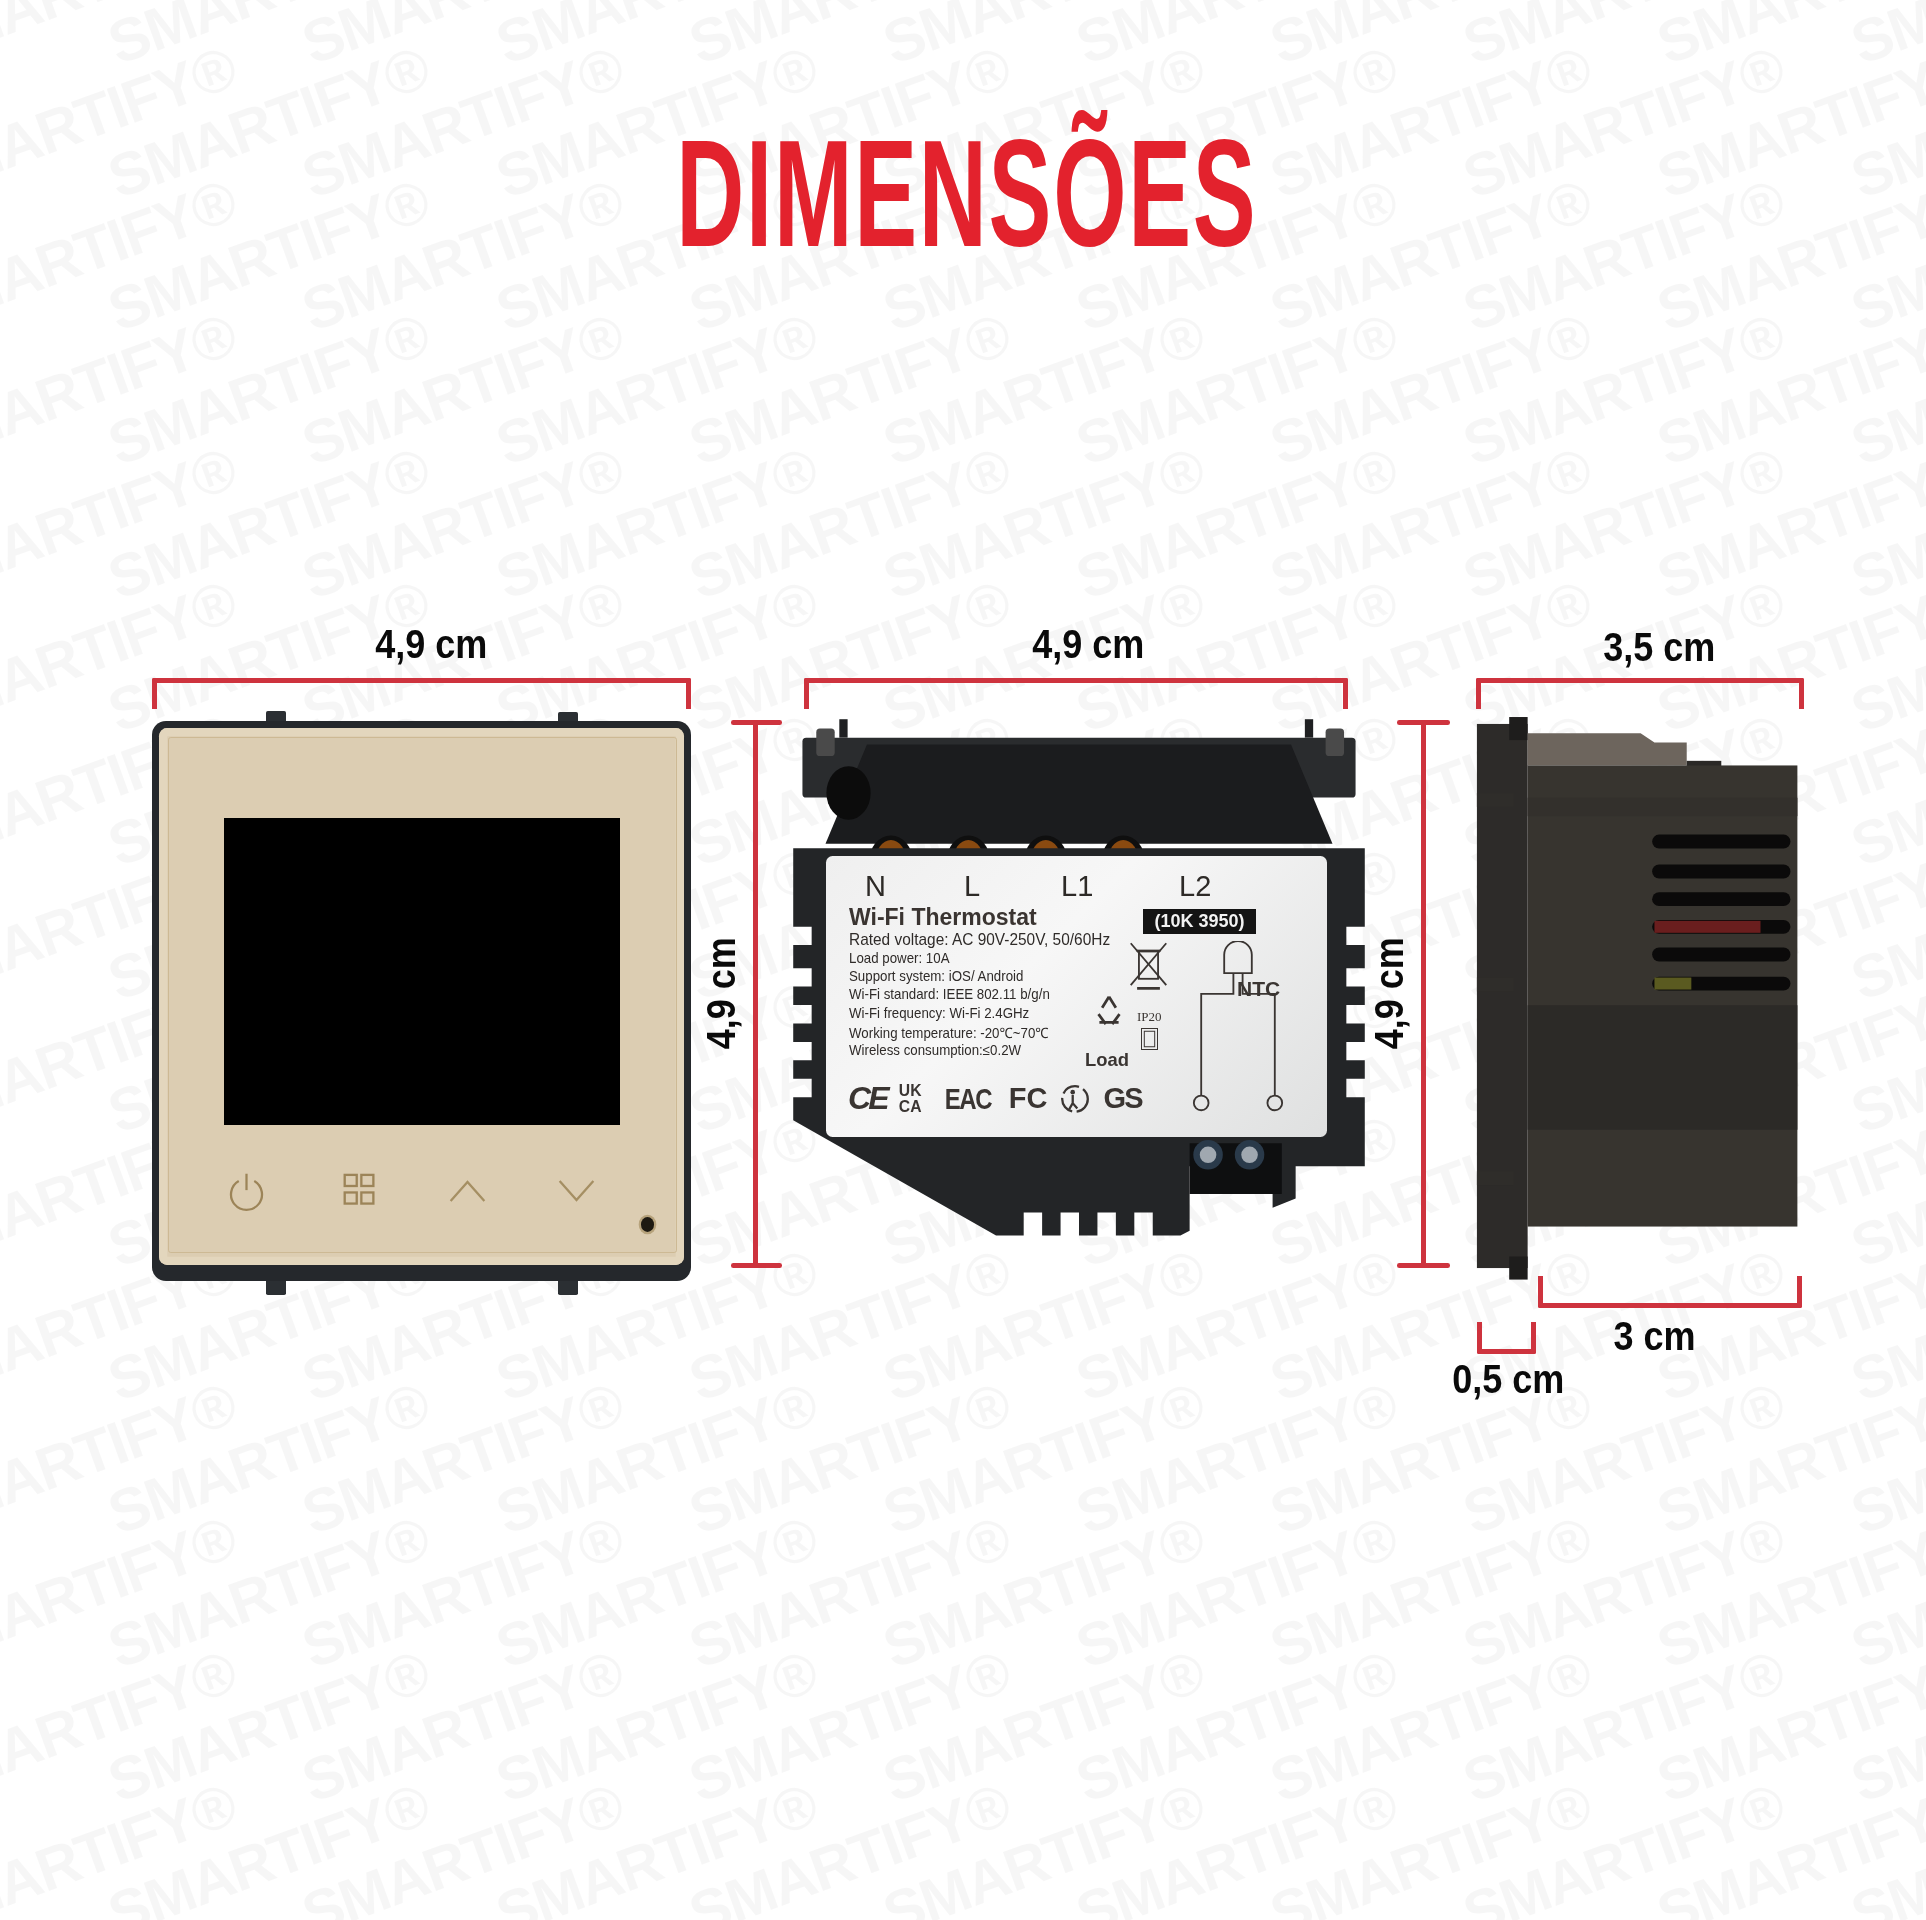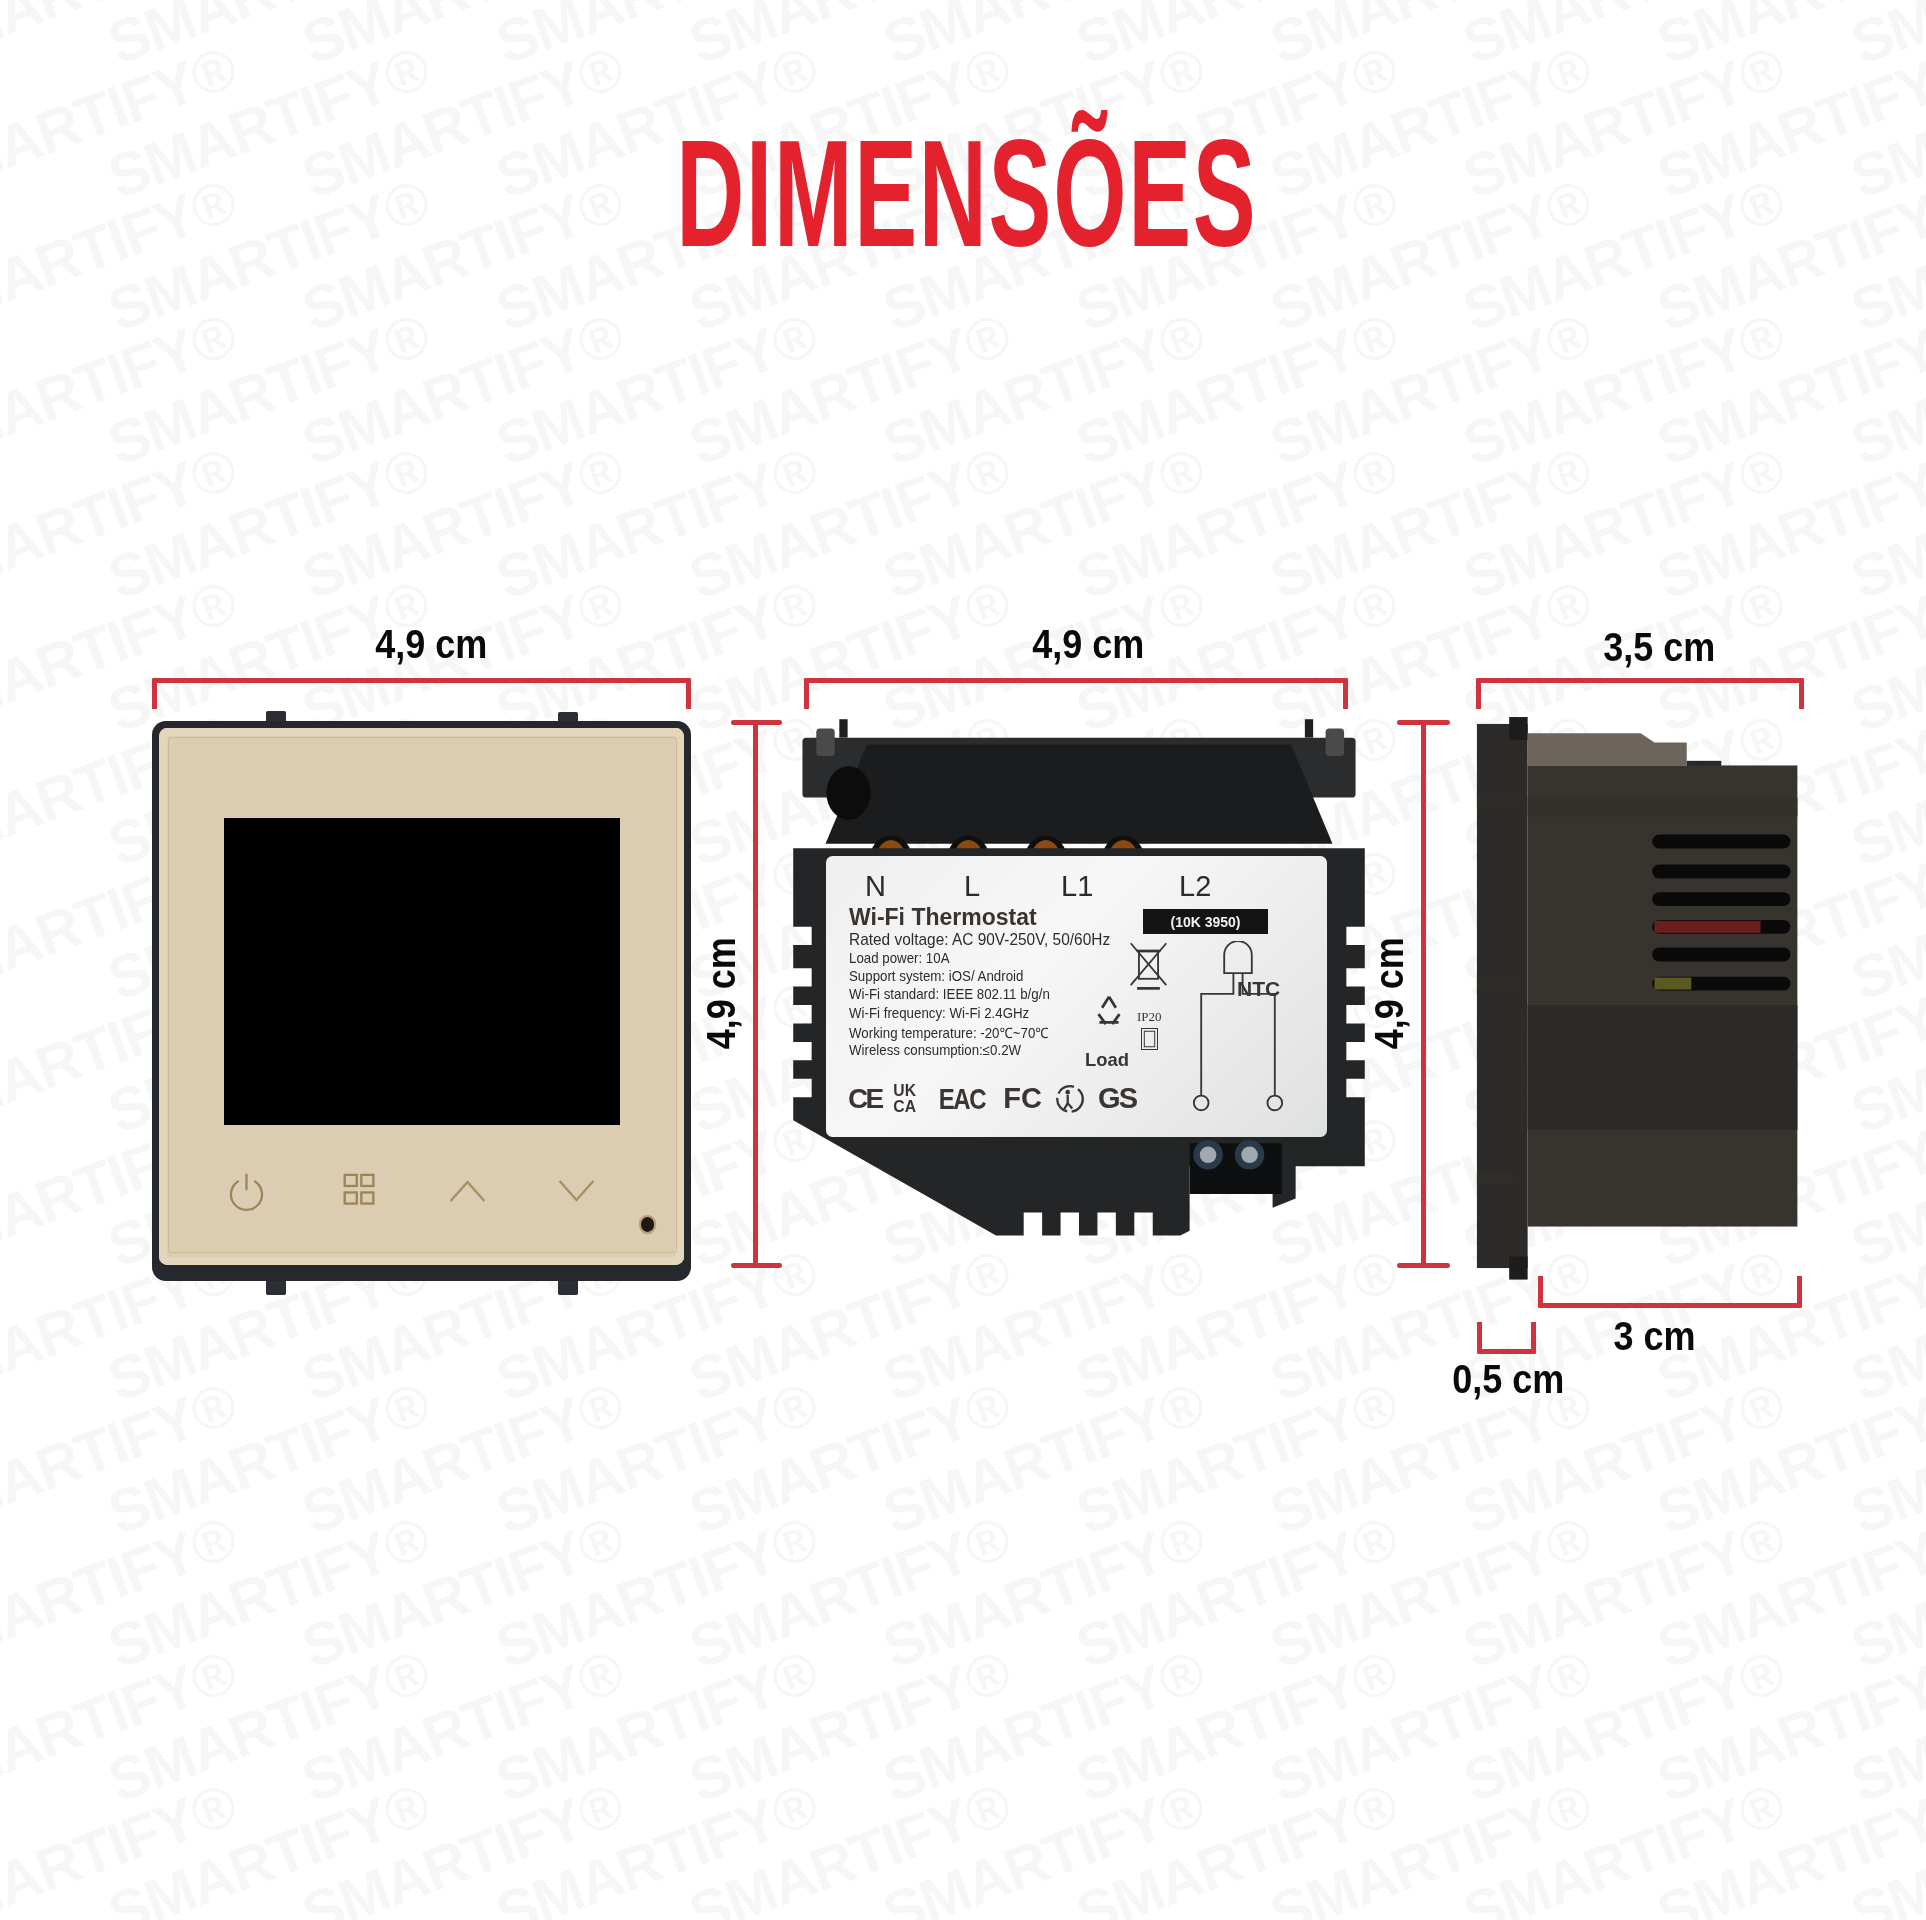--- a/index.html
+++ b/index.html
@@ -33,21 +33,21 @@
   .btn { position: absolute; z-index: 3; display: flex; align-items: center; justify-content: center; }
   .btn svg { display: block; }
   .led { position: absolute; left: 641px; top: 1217px; width: 13px; height: 14.7px; border-radius: 50%; background: #1e1a12; box-shadow: 0 0 0 2.3px #b7a37c; z-index: 3; }
 
   
   .back-body { position: absolute; z-index: 2; }
   .label-panel { position: absolute; left: 826px; top: 856px; width: 501px; height: 281px; background: linear-gradient(135deg, #efefef 0%, #f7f7f7 40%, #dfe0e0 100%); border-radius: 6.5px; z-index: 4; color: #2e2a28; }
   .term-row { position: absolute; top: 14px; left: 0; width: 100%; height: 32px; }
   .term { position: absolute; font-size: 29px; font-family: "Liberation Sans", sans-serif; color: #2d2a27; }
   .lbl-title { position: absolute; left: 23px; top: 48px; font-size: 23px; font-weight: 700; color: #3a3431; white-space: nowrap; }
-  .lbl-badge { position: absolute; left: 317px; top: 53px; width: 125px; height: 25px; background: #141414; color: #f2f2f2; font-size: 14px; font-weight: 700; display: flex; align-items: center; justify-content: center; white-space: nowrap; }
+  .lbl-badge { position: absolute; left: 317px; top: 53px; width: 113px; height: 25px; background: #141414; color: #f2f2f2; font-size: 18px; font-weight: 700; display: flex; align-items: center; justify-content: center; white-space: nowrap; }
   .spec { position: absolute; left: 23px; font-size: 14.3px; color: #2f2b29; white-space: nowrap; transform: scaleX(0.93); transform-origin: left center; }
   .spec.big { font-size: 16.6px; }
   .certs { position: absolute; left: 22px; top: 224px; height: 37px; display: flex; align-items: center; gap: 12px; }
   .cert { font-family: "Liberation Sans", sans-serif; font-weight: 700; color: #3a3532; white-space: nowrap; }
   .rohs { position: absolute; left: 259px; top: 193px; font-size: 18.4px; font-weight: 700; color: #3a3532; }
   .ip20 { position: absolute; left: 311px; top: 153px; font-size: 13px; font-family: "Liberation Serif", serif; color: #3a3532; text-align: center; }
   .ntc { position: absolute; left: 411px; top: 121px; font-size: 21px; font-weight: 700; color: #3a3532; }
 
   
   .side { position: absolute; z-index: 2; }
@@ -362,21 +362,21 @@
     <div class="ntc">NTC</div>
 
     <svg class="abs" style="left:366px; top:85px;" width="92" height="184" viewBox="0 0 200 400">
       <path d="M70 70 V30 A30 30 0 0 1 130 30 V70 Z" fill="none" stroke="#3a3532" stroke-width="4"></path>
       <path d="M90 70 V115 H20 V335 M110 70 V115 H180 V335" fill="none" stroke="#3a3532" stroke-width="4"></path>
       <circle cx="20" cy="352" r="16" fill="none" stroke="#3a3532" stroke-width="4"></circle>
       <circle cx="180" cy="352" r="16" fill="none" stroke="#3a3532" stroke-width="4"></circle>
     </svg>
 
     <div class="certs">
-      <span class="cert" style="font-size:28px; letter-spacing:-2.8px;">CE</span>
+      <span class="cert" style="font-size:32px; letter-spacing:-2.8px;font-style:italic;">CE</span>
       <span class="cert" style="font-size:15.7px; line-height:15.7px; width:28px; word-break:break-all;">UK<br>CA</span>
       <span class="cert" style="font-size:30px; letter-spacing:-1.8px; transform:scaleX(0.8);">EAC</span>
       <span class="cert" style="font-size:29px;">FC</span>
       <svg width="32" height="32" viewBox="0 0 70 70">
         <circle cx="35" cy="35" r="28" fill="none" stroke="#3a3532" stroke-width="5" stroke-dasharray="40 10"></circle>
         <circle cx="30" cy="20" r="5" fill="#3a3532"></circle>
         <path d="M30 26 V44 L22 58 M30 44 L40 56" fill="none" stroke="#3a3532" stroke-width="5"></path>
       </svg>
       <span class="cert" style="font-size:29px; letter-spacing:-1.8px;">GS</span>
     </div>

